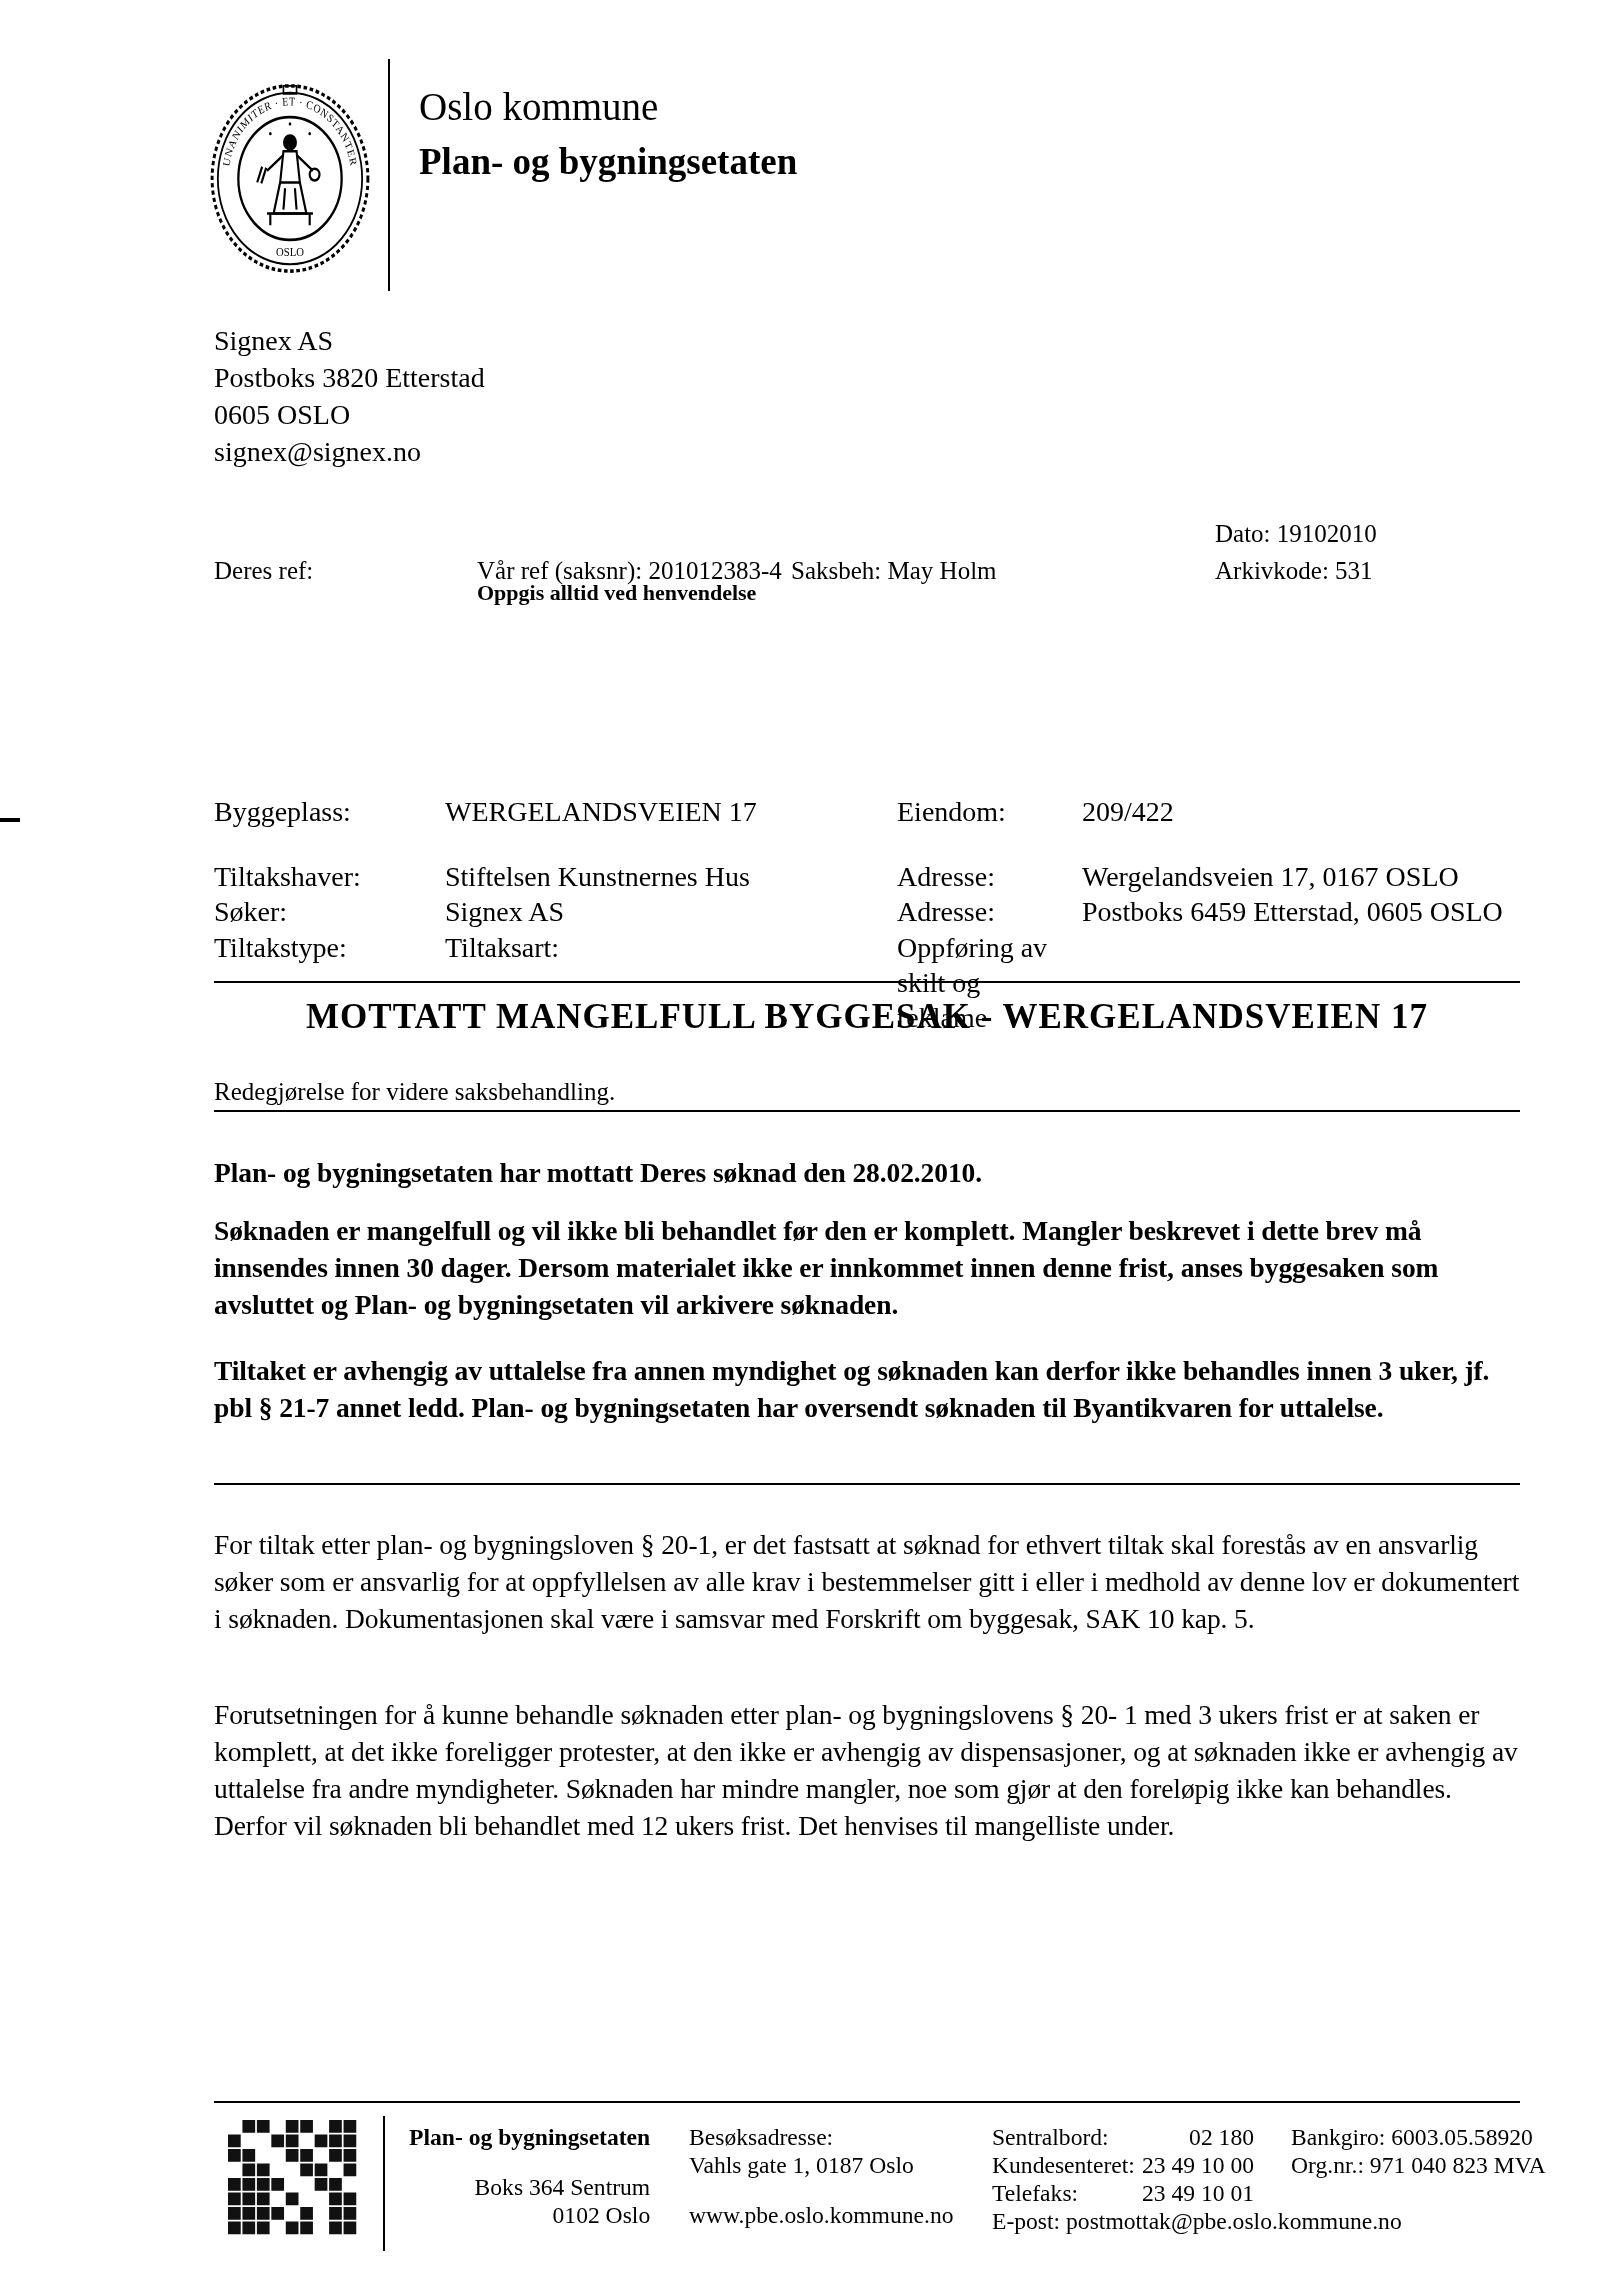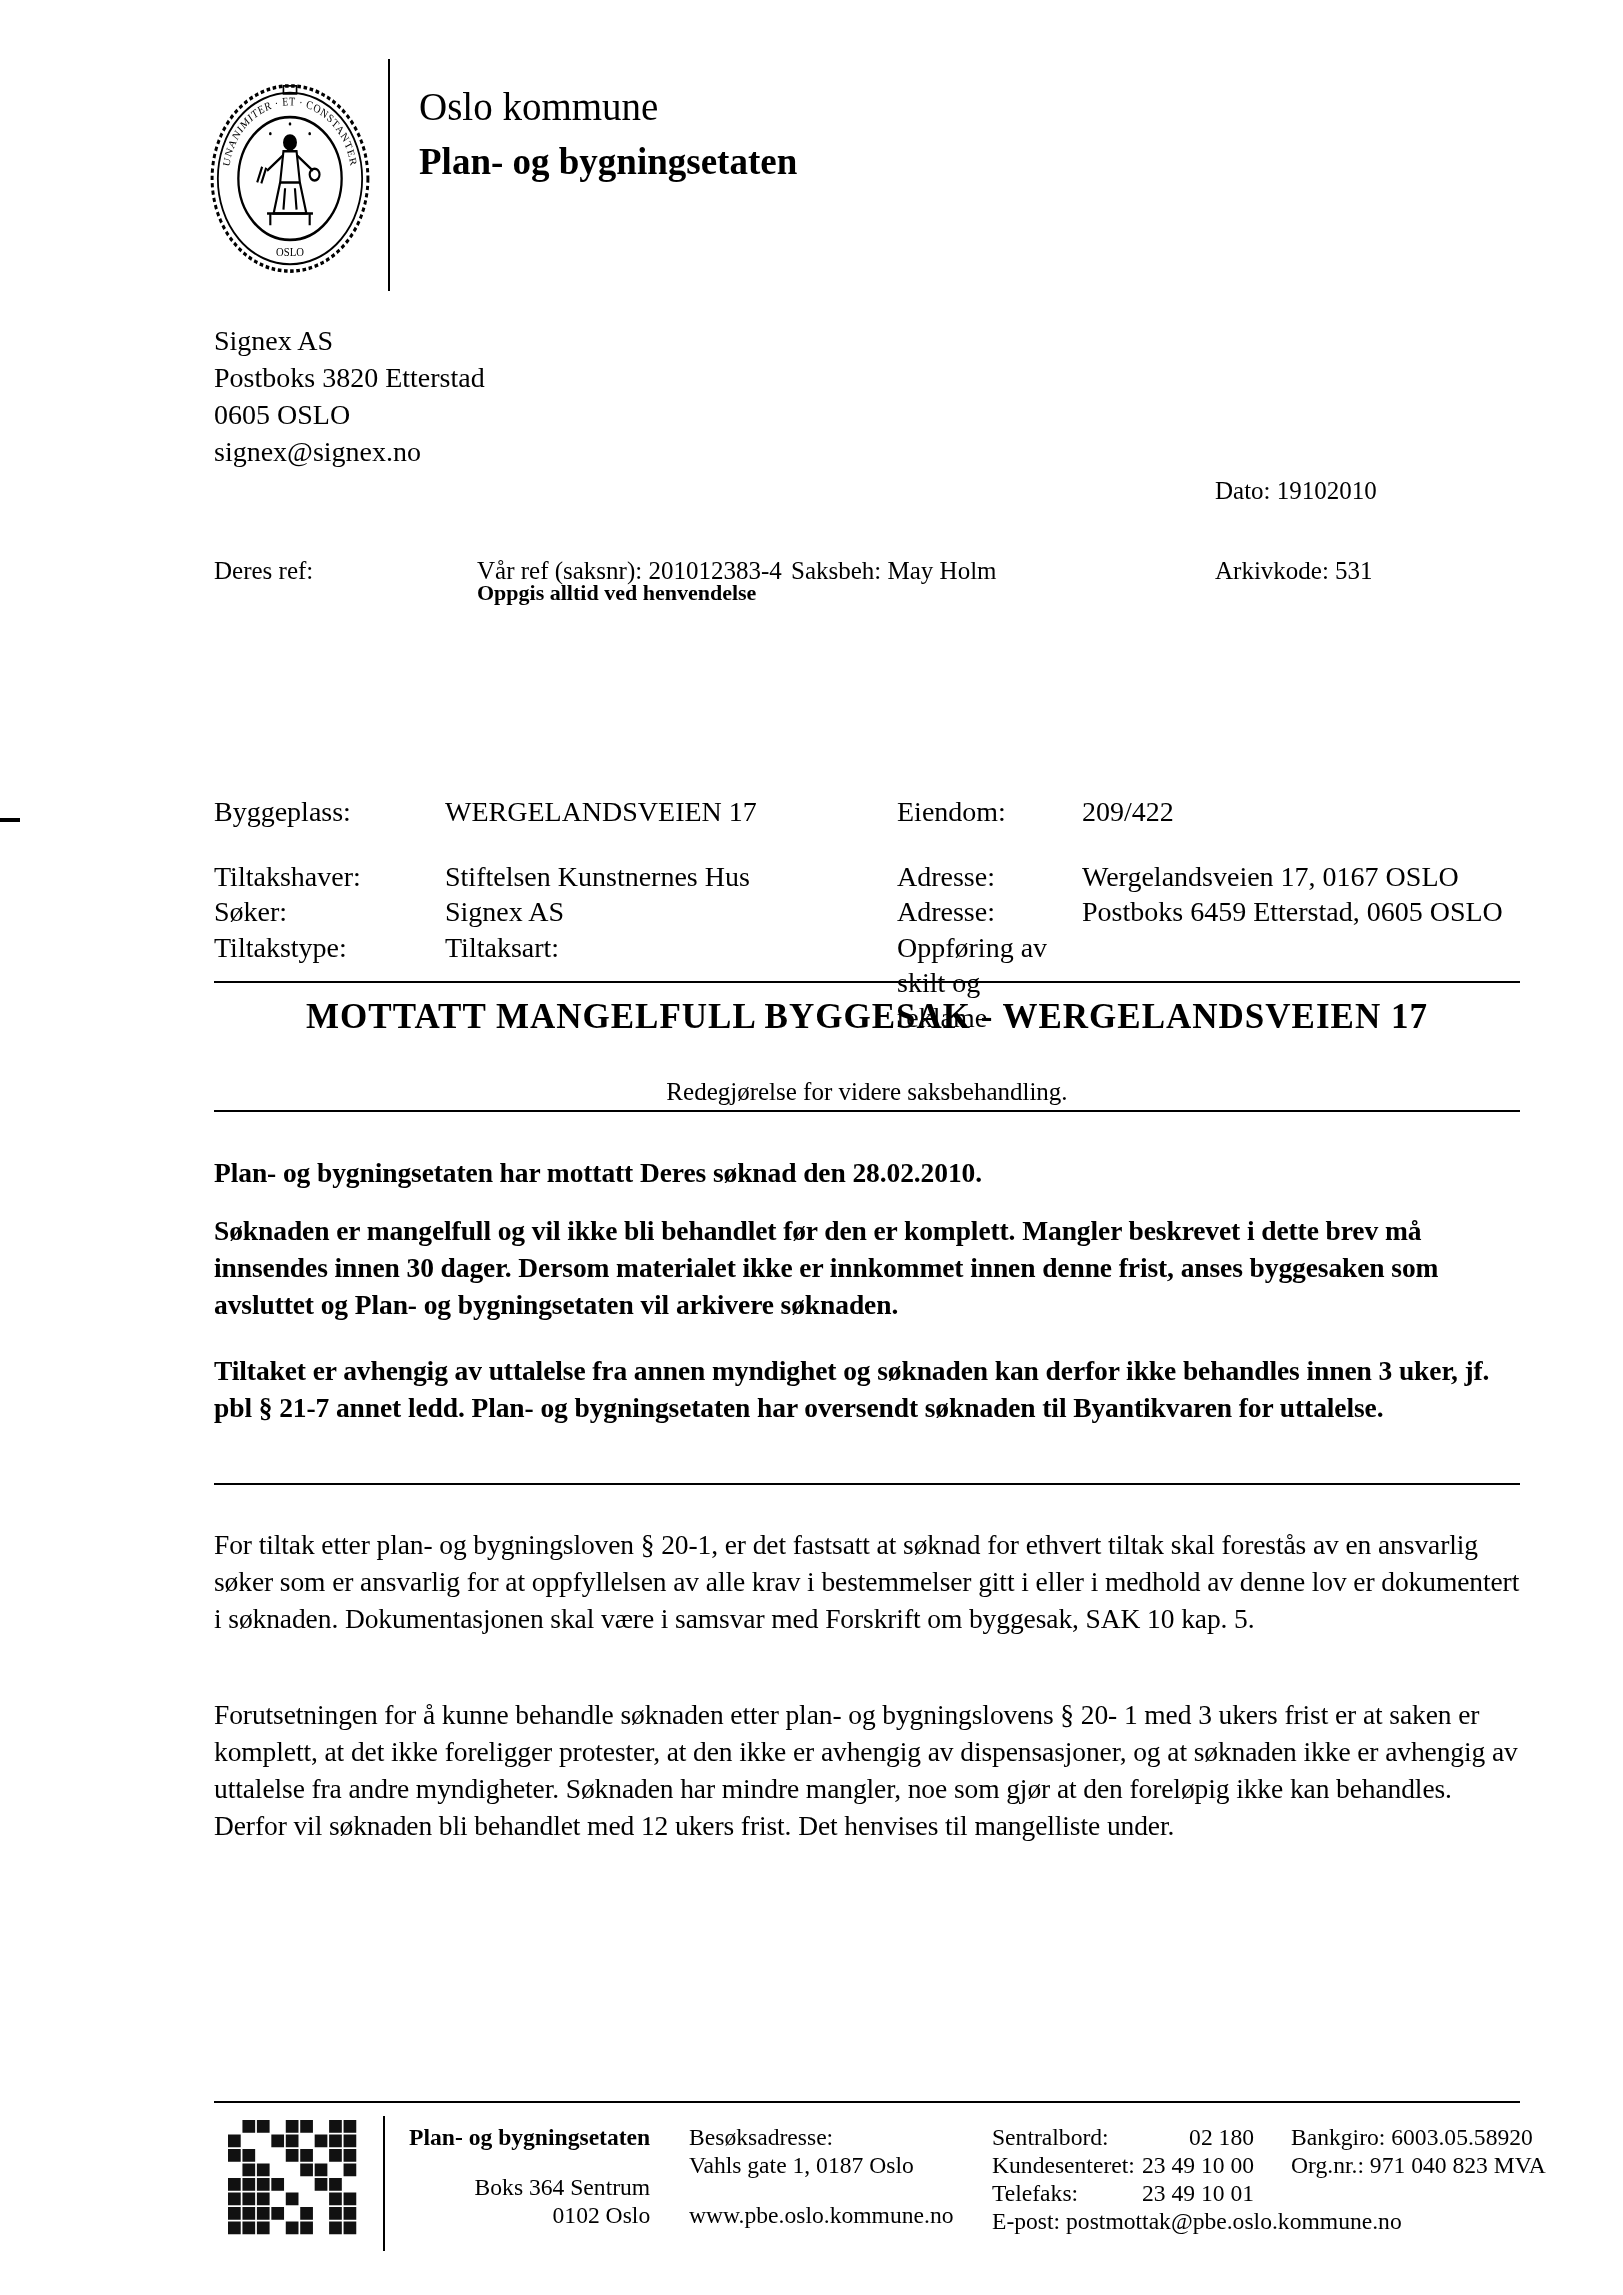--- a/index.html
+++ b/index.html
@@ -17,21 +17,21 @@
   .logo { left:208px; top:81px; width:164px; height:195px; }
   .logo svg { width:100%; height:100%; }
   .lh-divider { left:388px; top:59px; width:2px; height:232px; background:#000; }
   .org-line1 { left:419px; top:84px; font-size:39px; }
   .org-line2 { left:419px; top:140px; font-size:37px; font-weight:bold; }
 
   
   .recipient { left:214px; top:322px; font-size:28px; line-height:37px; }
 
   
-  .dato      { left:1215px; top:477px; font-size:25px; }
+  .dato      { left:1215px; top:520px; font-size:25px; }
   .deres-ref { left:214px;  top:557px; font-size:25px; }
   .var-ref   { left:477px;  top:557px; font-size:25px; }
   .var-ref-note { left:477px; top:580px; font-size:22px; font-weight:bold; }
   .saksbeh   { left:791px; top:557px; font-size:25px; }
   .arkivkode { left:1215px; top:557px; font-size:25px; }
 
   .margin-dash { left:0; top:818px; width:19.6px; height:3.9px; background:#000; }
 
   
   .case-row {
@@ -42,21 +42,21 @@
 
   
   .rule { left:214px; width:1306px; height:0; border-top:2.6px solid #000; }
   .rule-thin { border-top-width:2px; }
 
   
   .title-main {
     left:214px; top:997px; width:1306px; text-align:center;
     font-size:35px; font-weight:bold; letter-spacing:1px;
   }
-  .title-sub { left:214px; top:1078px; width:1306px; text-align:center; font-size:25px; }
+  .title-sub { left:214px; top:1078px; width:1306px; text-align:left; font-size:25px; }
 
   
   .para { left:214px; width:1312px; font-size:27.5px; line-height:37px; letter-spacing:-0.1px; }
   .para.bold { font-weight:bold; }
   .p-intro { top:1154px; }
   .p-bold1 { top:1212px; }
   .p-bold2 { top:1352px; }
   .p-norm1 { top:1526px; }
   .p-norm2 { top:1696px; }
 

